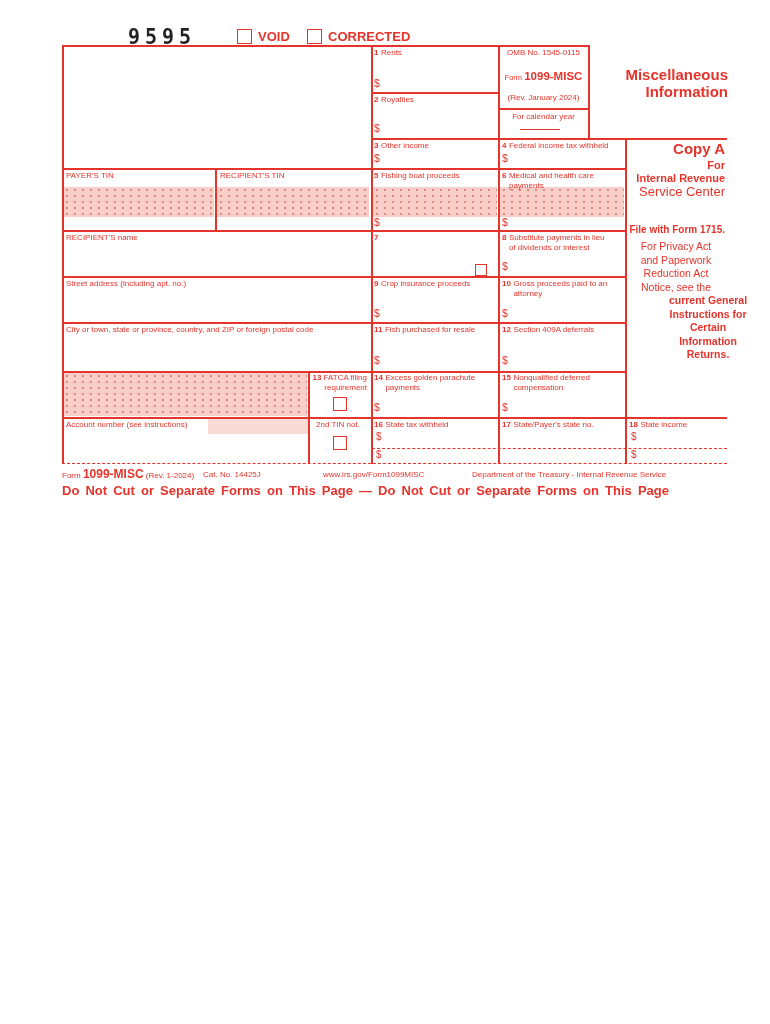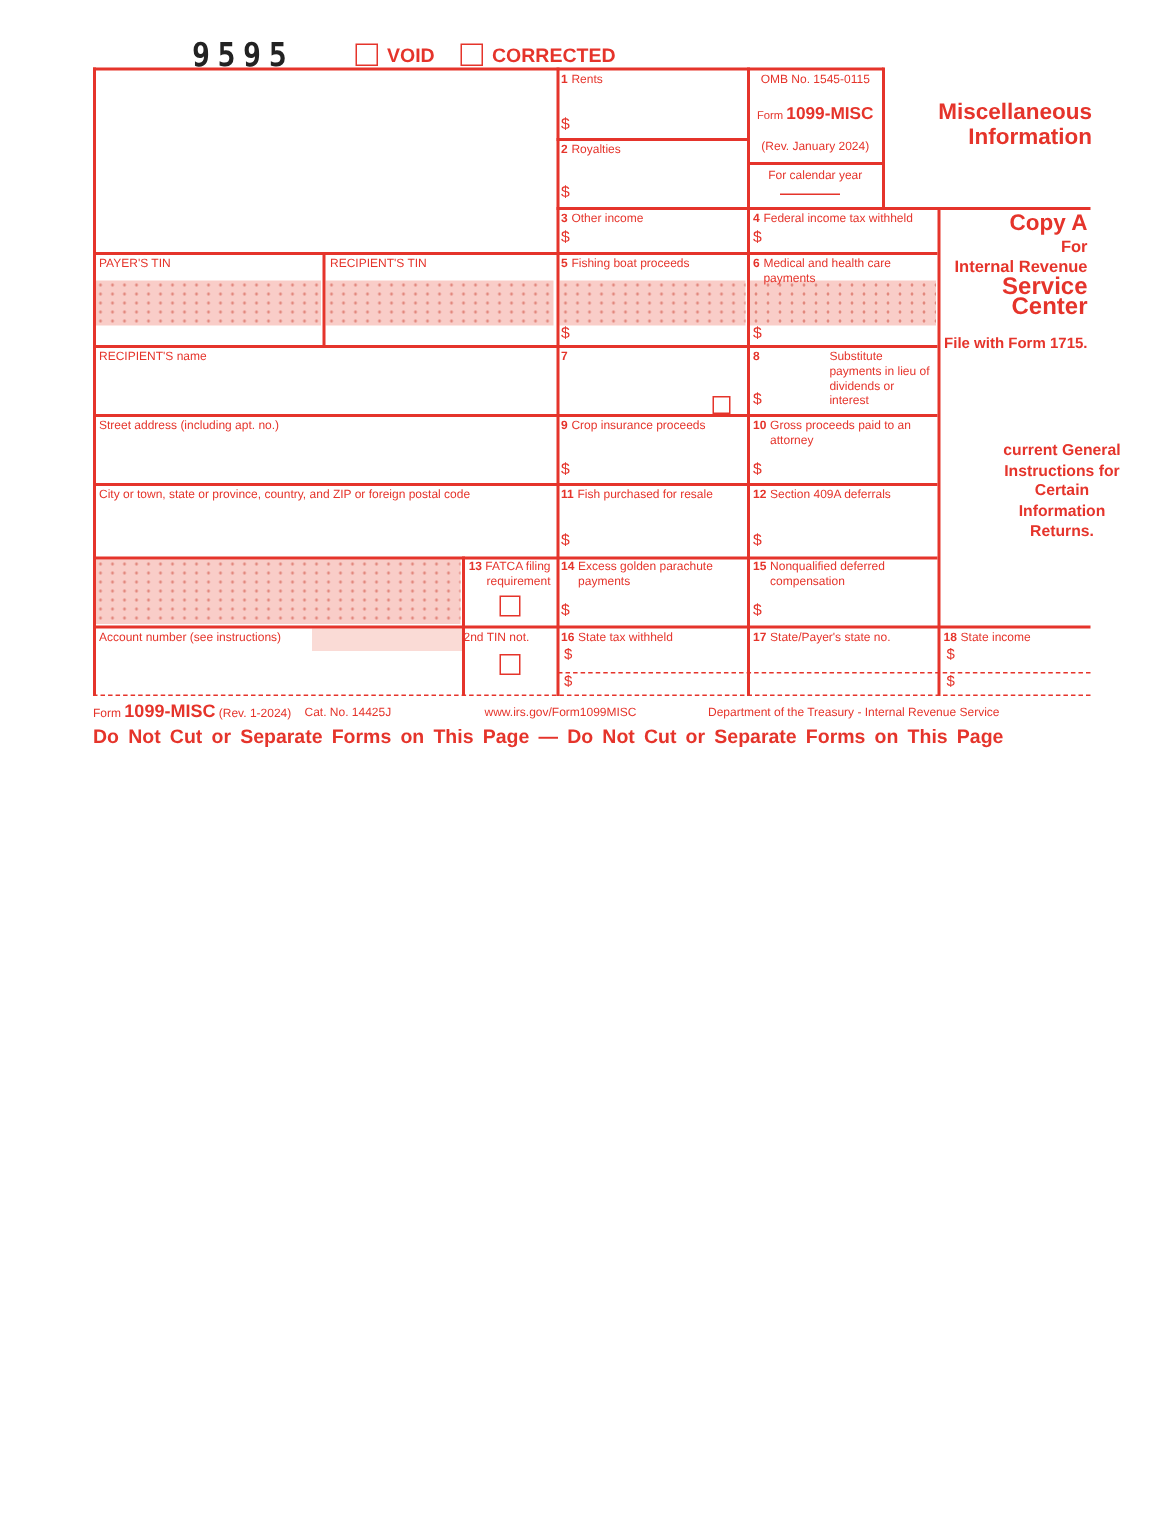--- a/index.html
+++ b/index.html
@@ -85,21 +85,21 @@
   <div class="hl" style="left:62px;top:417px;width:665px;"></div>
   <div class="hl dash" style="left:372px;top:448px;width:355px;"></div>
   <div class="hl dash" style="left:62px;top:462.5px;width:665px;"></div>
 
   <div class="lbl" style="left:66px;top:171px;">PAYER'S TIN</div>
   <div class="lbl" style="left:220px;top:171px;">RECIPIENT'S TIN</div>
   <div class="lbl" style="left:66px;top:233px;">RECIPIENT'S name</div>
   <div class="lbl" style="left:66px;top:279px;">Street address (including apt. no.)</div>
   <div class="lbl" style="left:66px;top:325px;width:300px;">City or town, state or province, country, and ZIP or foreign postal code</div>
   <div class="lbl" style="left:66px;top:420px;">Account number (see instructions)</div>
-  <div class="lbl" style="left:309px;top:420px;width:58px;text-align:left;">2nd TIN not.</div>
+  <div class="lbl" style="left:309px;top:420px;width:58px;text-align:center;">2nd TIN not.</div>
   <div class="cb" style="left:333px;top:436px;width:14px;height:14px;"></div>
 
   <div class="ombcell" style="top:48px;font-size:8px;">OMB No. 1545-0115</div>
   <div class="ombcell" style="top:70px;font-size:7.5px;">
     <span>Form</span>
     <b style="font-size:11.5px;">1099-MISC</b>
   </div>
   <div class="ombcell" style="top:93px;font-size:8px;">(Rev. January 2024)</div>
   <div class="ombcell" style="top:112px;font-size:8px;">For calendar year</div>
   <div class="yearline"></div>
@@ -145,21 +145,21 @@
   </div>
   <div class="dollar" style="left:502px;top:216px;">$</div>
 
   <div class="bx" style="left:374px;top:233px;width:118px;">
     <span class="num">7</span>
   </div>
   <div class="cb" style="left:475px;top:264px;width:12px;height:12px;"></div>
 
   <div class="bx" style="left:502px;top:233px;width:118px;">
     <span class="num">8</span>
-      <span style="width:104px;margin-left:44px;">Substitute payments in lieu of dividends or interest</span>
+      <span style="width:104px;">Substitute payments in lieu of dividends or interest</span>
   </div>
   <div class="dollar" style="left:502px;top:260px;">$</div>
 
   <div class="bx" style="left:374px;top:279px;">
     <span class="num">9</span>
       <span>Crop insurance proceeds</span>
   </div>
   <div class="dollar" style="left:374px;top:307px;">$</div>
 
   <div class="bx" style="left:502px;top:279px;width:118px;">
@@ -213,23 +213,29 @@
     <span class="num">18</span>
       <span>State income</span>
   </div>
   <div class="dollar" style="left:631px;top:431px;font-size:10px;">$</div>
   <div class="dollar" style="left:631px;top:449px;font-size:10px;">$</div>
 
   <div class="copya" style="top:140px;">
     <div style="font-size:15px;font-weight:700;line-height:17px;">Copy A</div>
     <div style="font-size:11px;font-weight:700;line-height:13px;margin-top:2px;">For</div>
     <div style="font-size:11px;font-weight:700;line-height:13px;">Internal Revenue</div>
-    <div style="font-size:16px;font-weight:700;line-height:13px;">Service Center</div>
+    <div style="font-size:13px;font-weight:400;line-height:13px;">Service Center</div>
   </div>
   <div class="copya" style="top:224px;font-size:10px;font-weight:700;">File with Form 1715.</div>
+  <div class="privacy" style="top:240px;">
+    <div>For Privacy Act</div>
+    <div>and Paperwork</div>
+    <div>Reduction Act</div>
+    <div>Notice, see the</div>
+  </div>
   <div class="instr" style="top:294px;">
     <div>current General</div>
     <div>Instructions for</div>
     <div>Certain</div>
     <div>Information</div>
     <div>Returns.</div>
   </div>
 
   <div class="footer-id">
     <span>Form</span>

